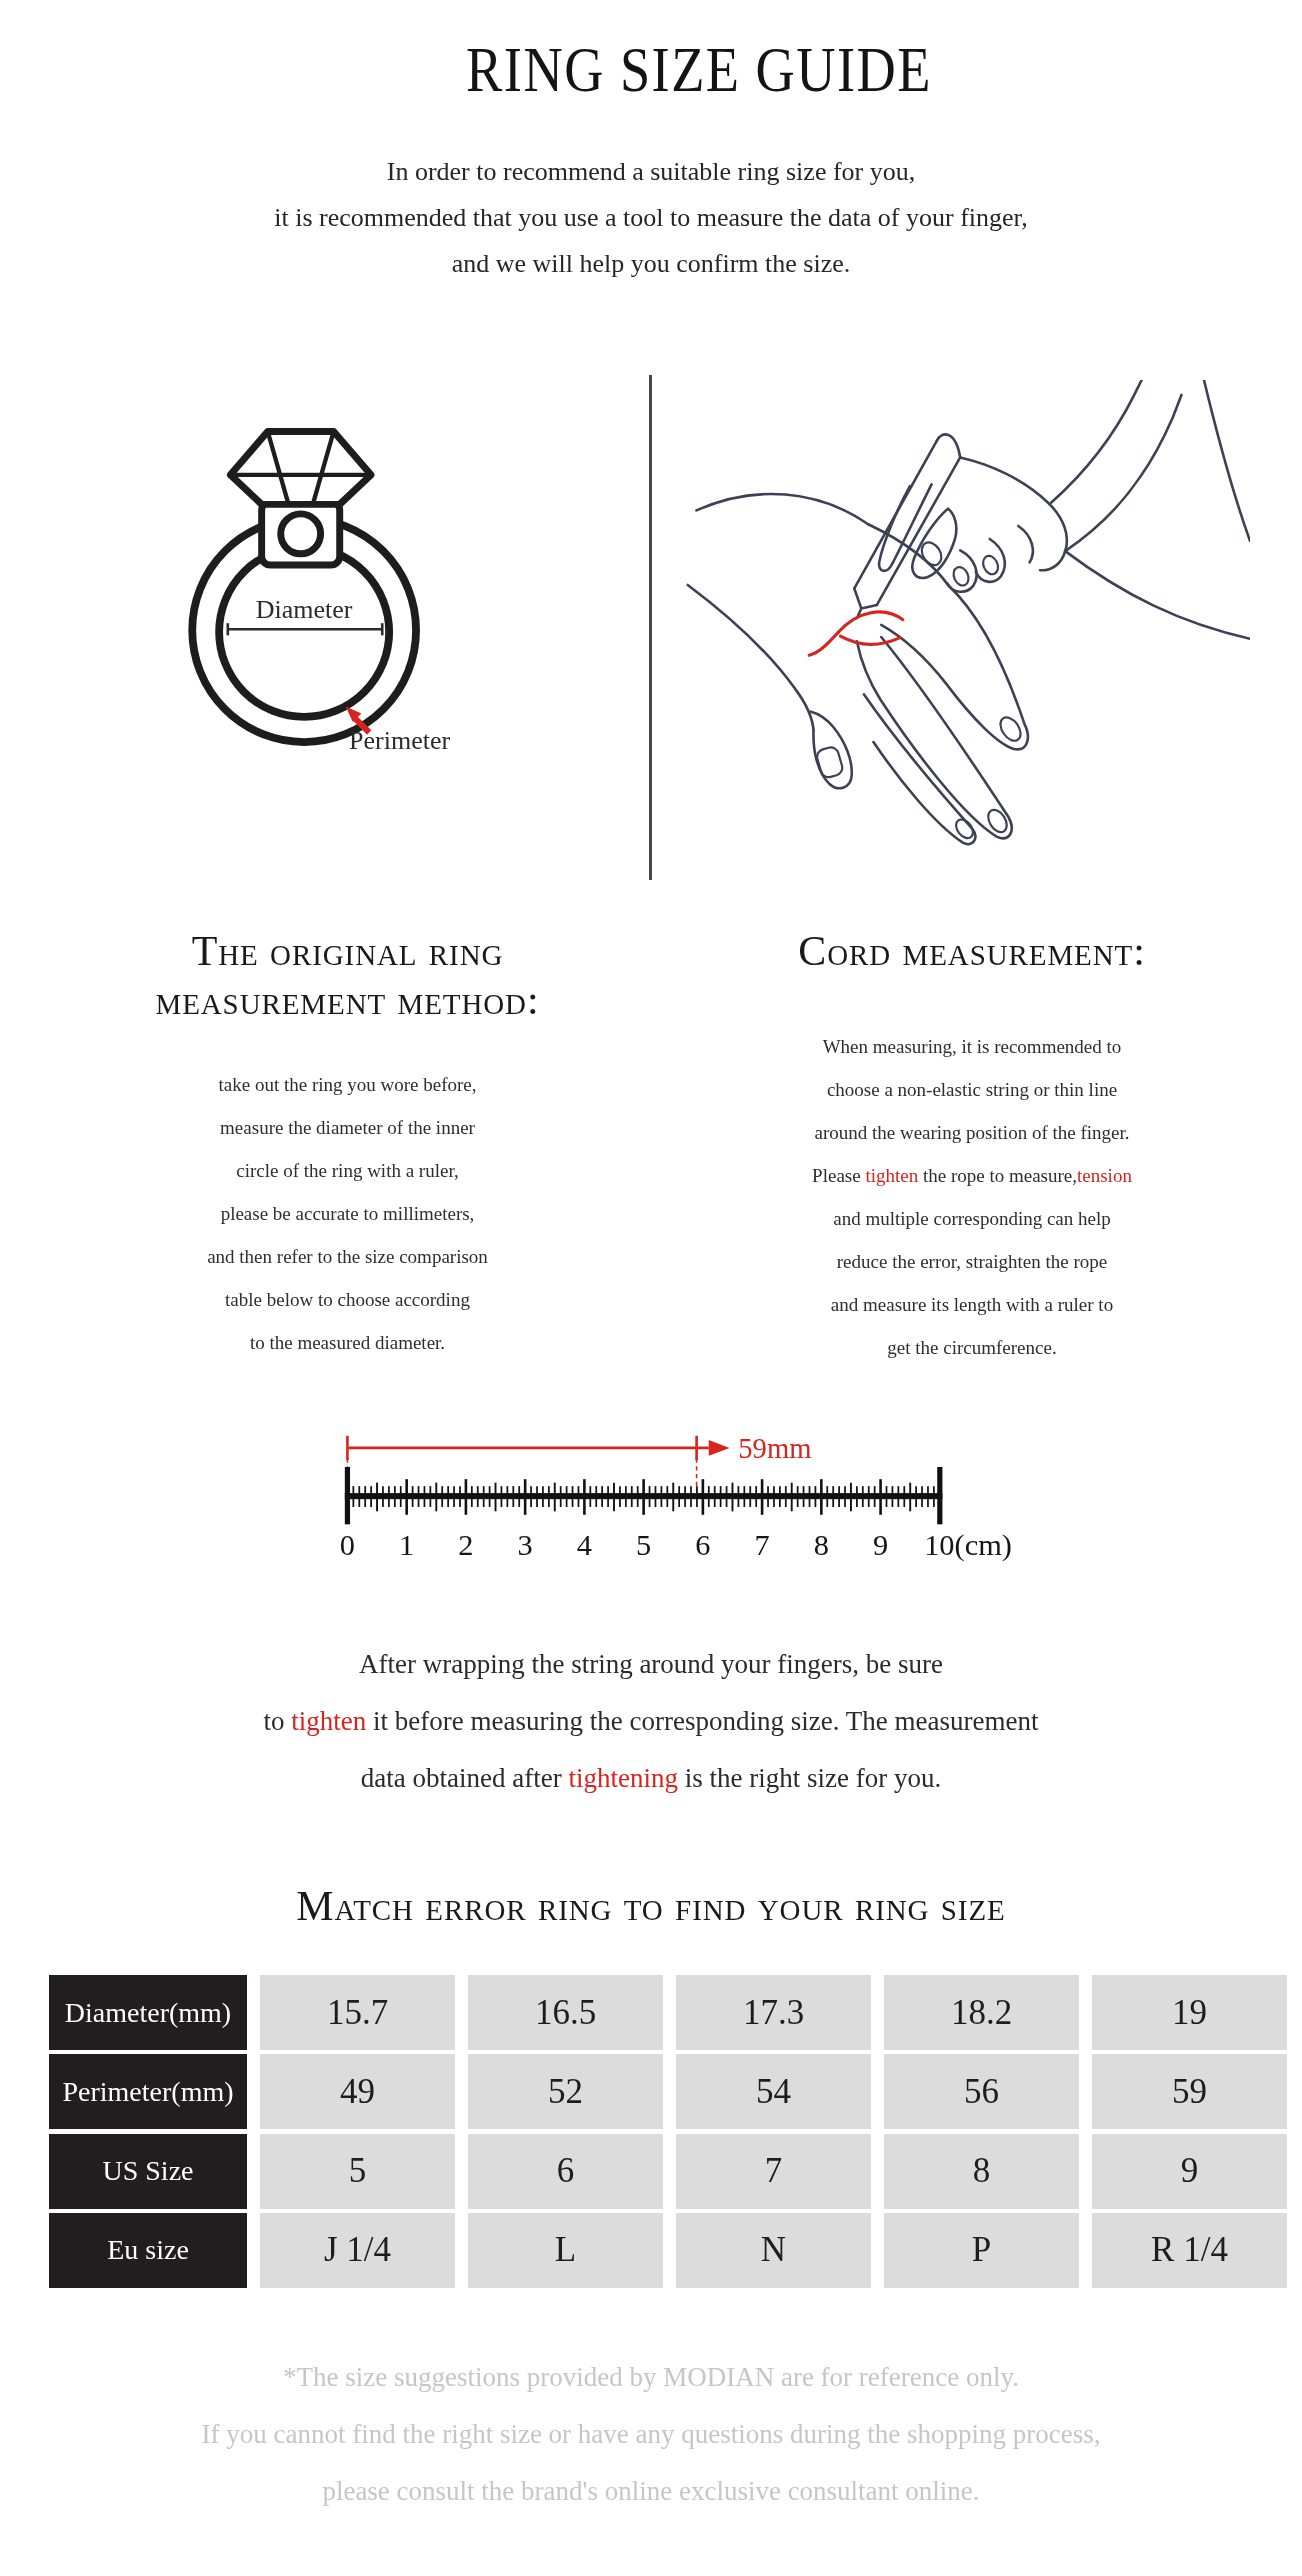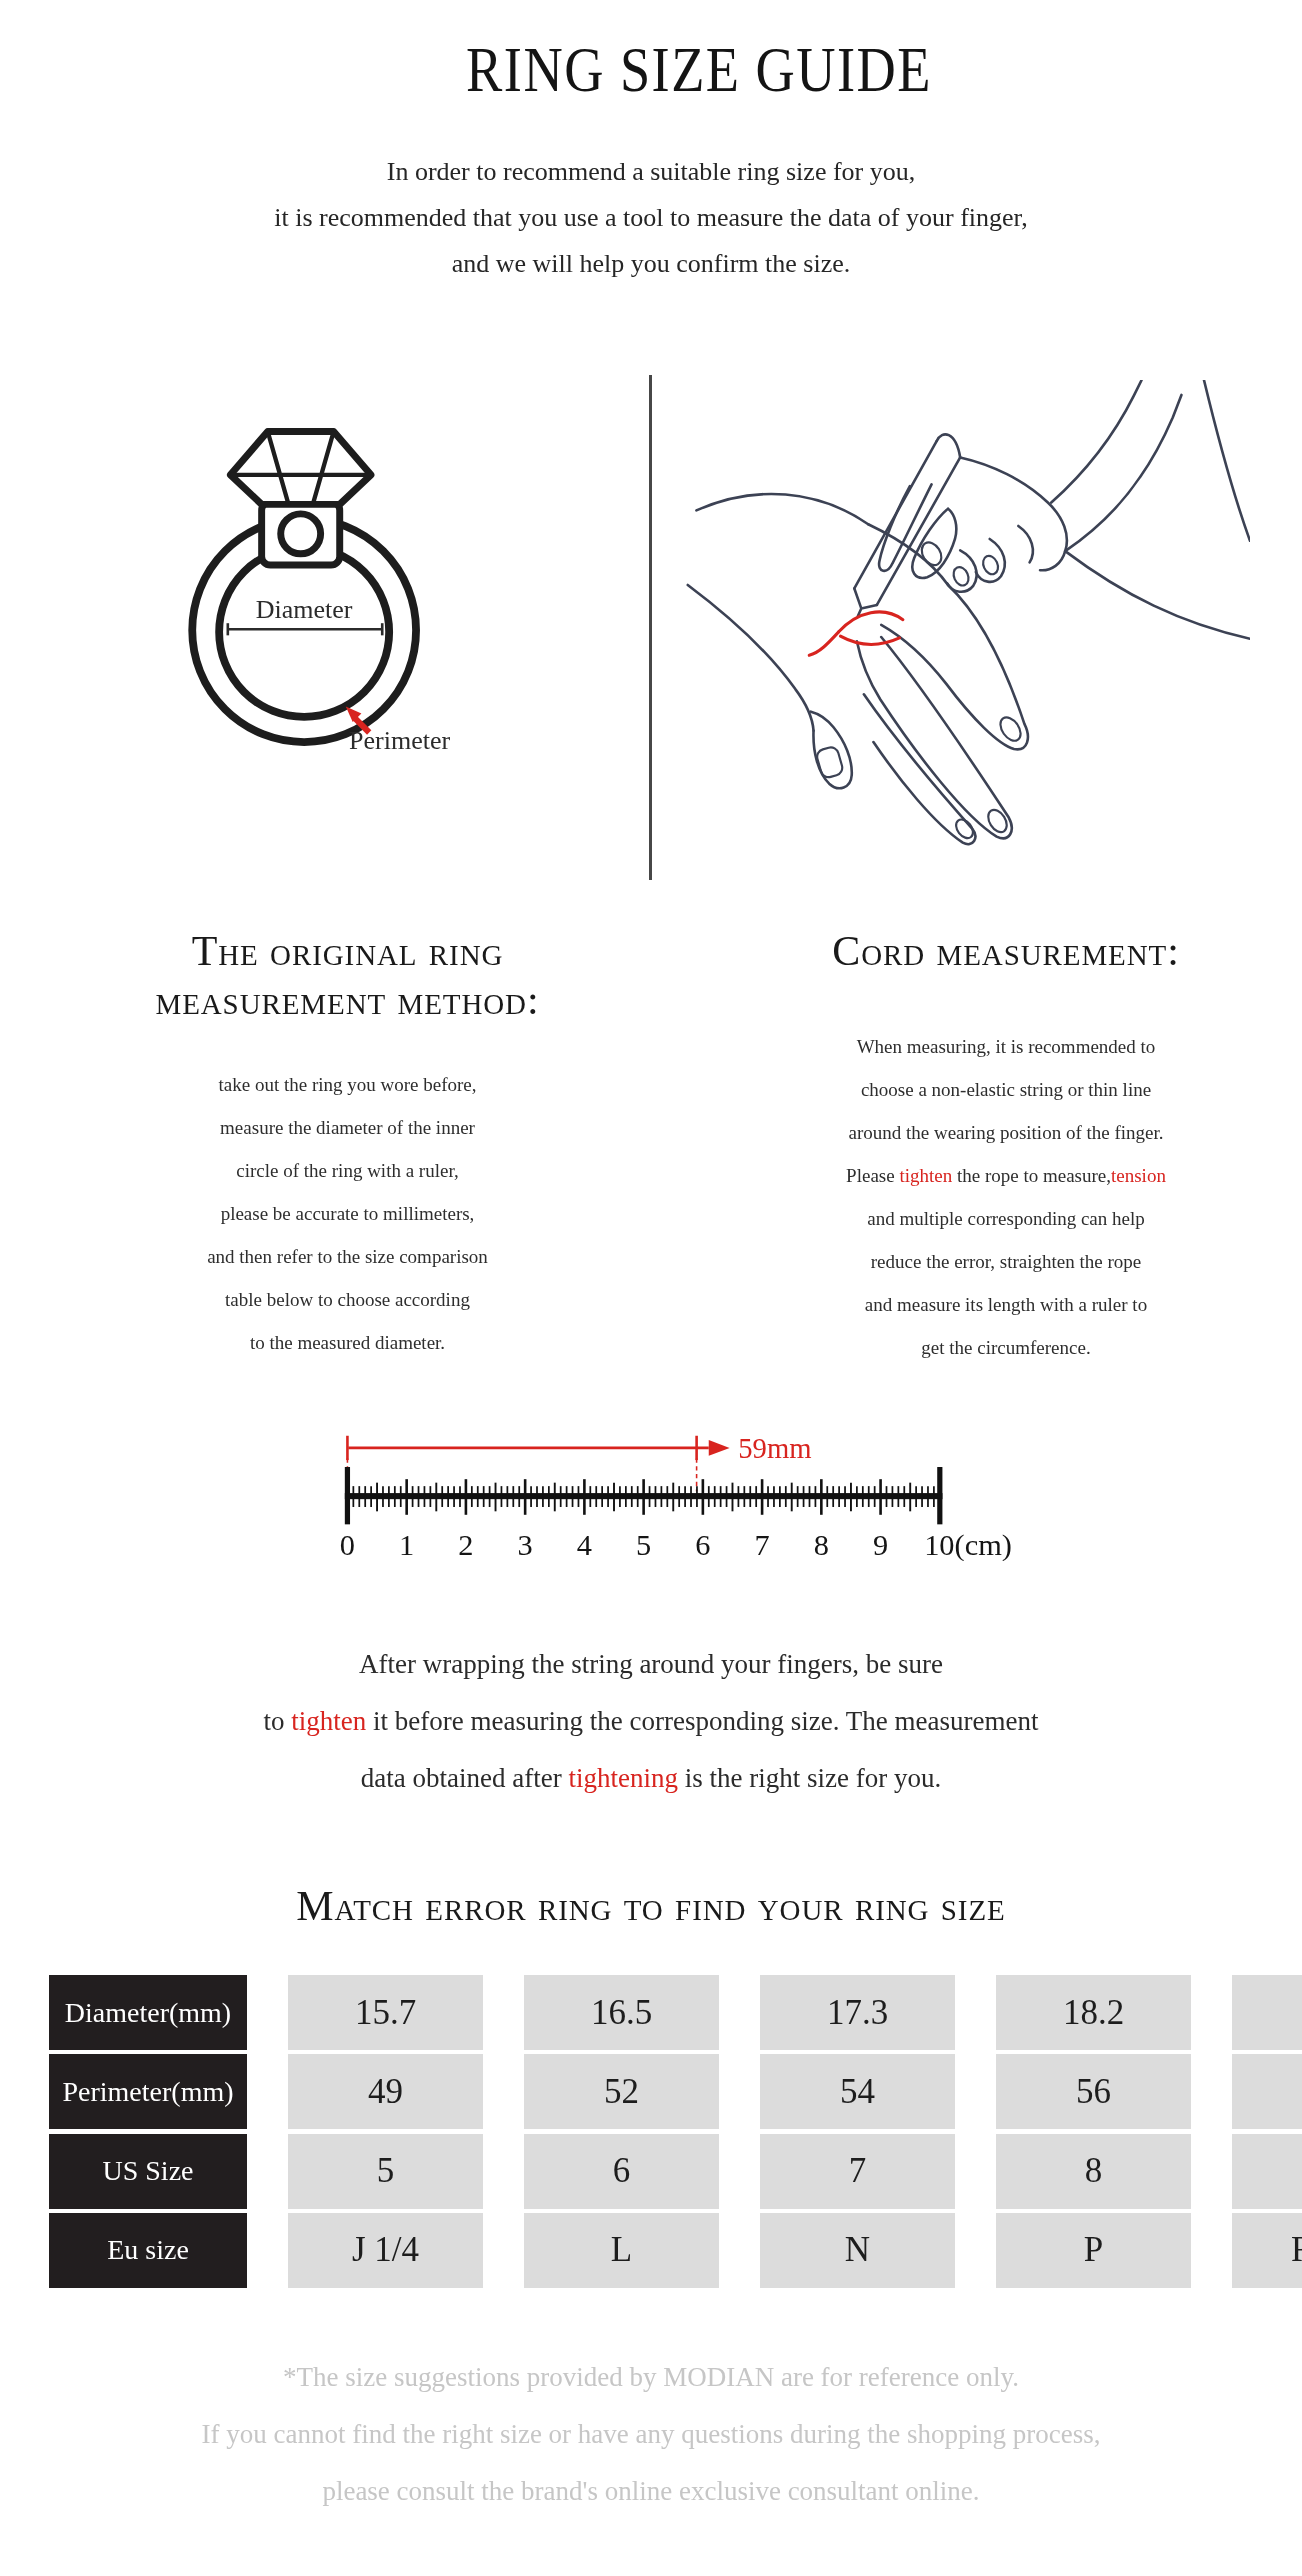--- a/index.html
+++ b/index.html
@@ -22,42 +22,42 @@
   .intro{position:absolute;top:149px;left:0;width:100%;text-align:center;
     font-size:26px;line-height:46px;color:#262626;}
 
   .divider{position:absolute;left:649px;top:375px;width:2.6px;height:505px;background:#474747;}
 
   .ring-art{position:absolute;left:139px;top:415px;}
   .hands-art{position:absolute;left:686px;top:380px;}
 
   .col{position:absolute;text-align:center;}
   .col-left{left:61px;top:927px;width:573px;}
-  .col-right{left:711px;top:927px;width:590px;text-align:center;}
+  .col-right{left:677px;top:927px;width:590px;text-align:center;}
   .col-heading{font-variant:small-caps;font-size:42px;line-height:49px;color:#1a1a1a;letter-spacing:0.9px;}
   .col-body{font-size:19px;line-height:43px;color:#2e2e2e;}
   .col-left .col-body{margin-top:38px;}
   .col-right .col-body{margin-top:49px;}
 
   .ruler-art{position:absolute;left:304px;top:1413px;}
 
   .note{position:absolute;top:1636px;left:0;width:100%;text-align:center;
     font-size:27px;line-height:57px;color:#2b2b2b;}
 
   .red{color:var(--accent);}
 
   .table-heading{position:absolute;top:1882px;left:0;width:100%;text-align:center;
     font-variant:small-caps;font-size:42px;color:#1a1a1a;letter-spacing:0.9px;}
 
   .size-table{position:absolute;left:49px;top:1975px;}
   .trow{display:flex;gap:13px;margin-bottom:4.3px;}
   .tlabel{width:198px;height:75px;background:var(--label-bg);color:#ffffff;
     display:flex;align-items:center;justify-content:center;font-size:28px;}
   .tcell{width:195px;height:75px;background:var(--cell-bg);color:#1d1d1d;
-    display:flex;align-items:center;justify-content:center;font-size:35px;margin-left:28px;}
+    display:flex;align-items:center;justify-content:center;font-size:35px;}
 
   .footer{position:absolute;top:2349px;left:0;width:100%;text-align:center;
     font-size:27px;line-height:57px;color:var(--footer-gray);}
 
   .ink{stroke:var(--hands-ink);}
   .accent-stroke{stroke:var(--accent);}
   svg text{font-family:"Liberation Serif","DejaVu Serif",serif;}
 </style>
 </head>
 <body>

